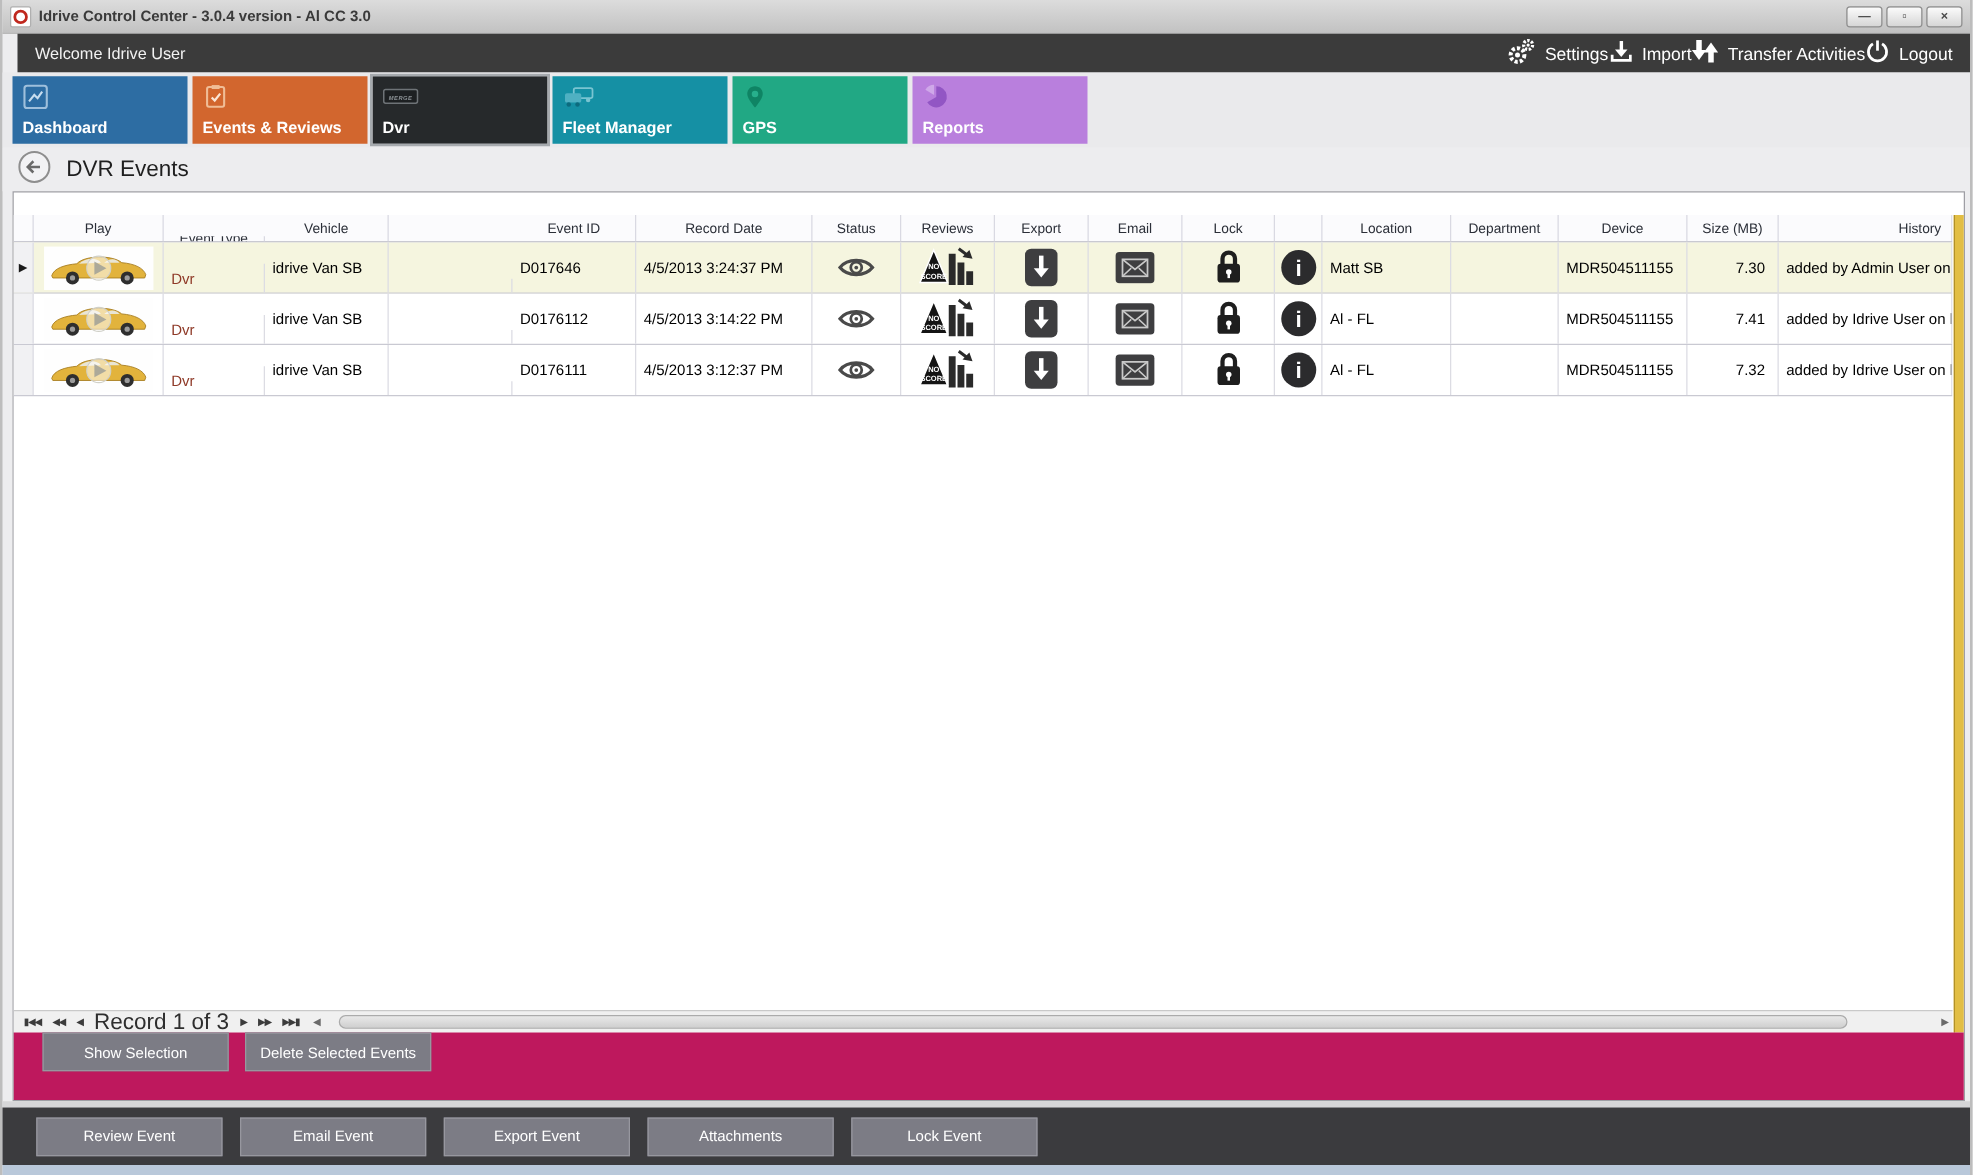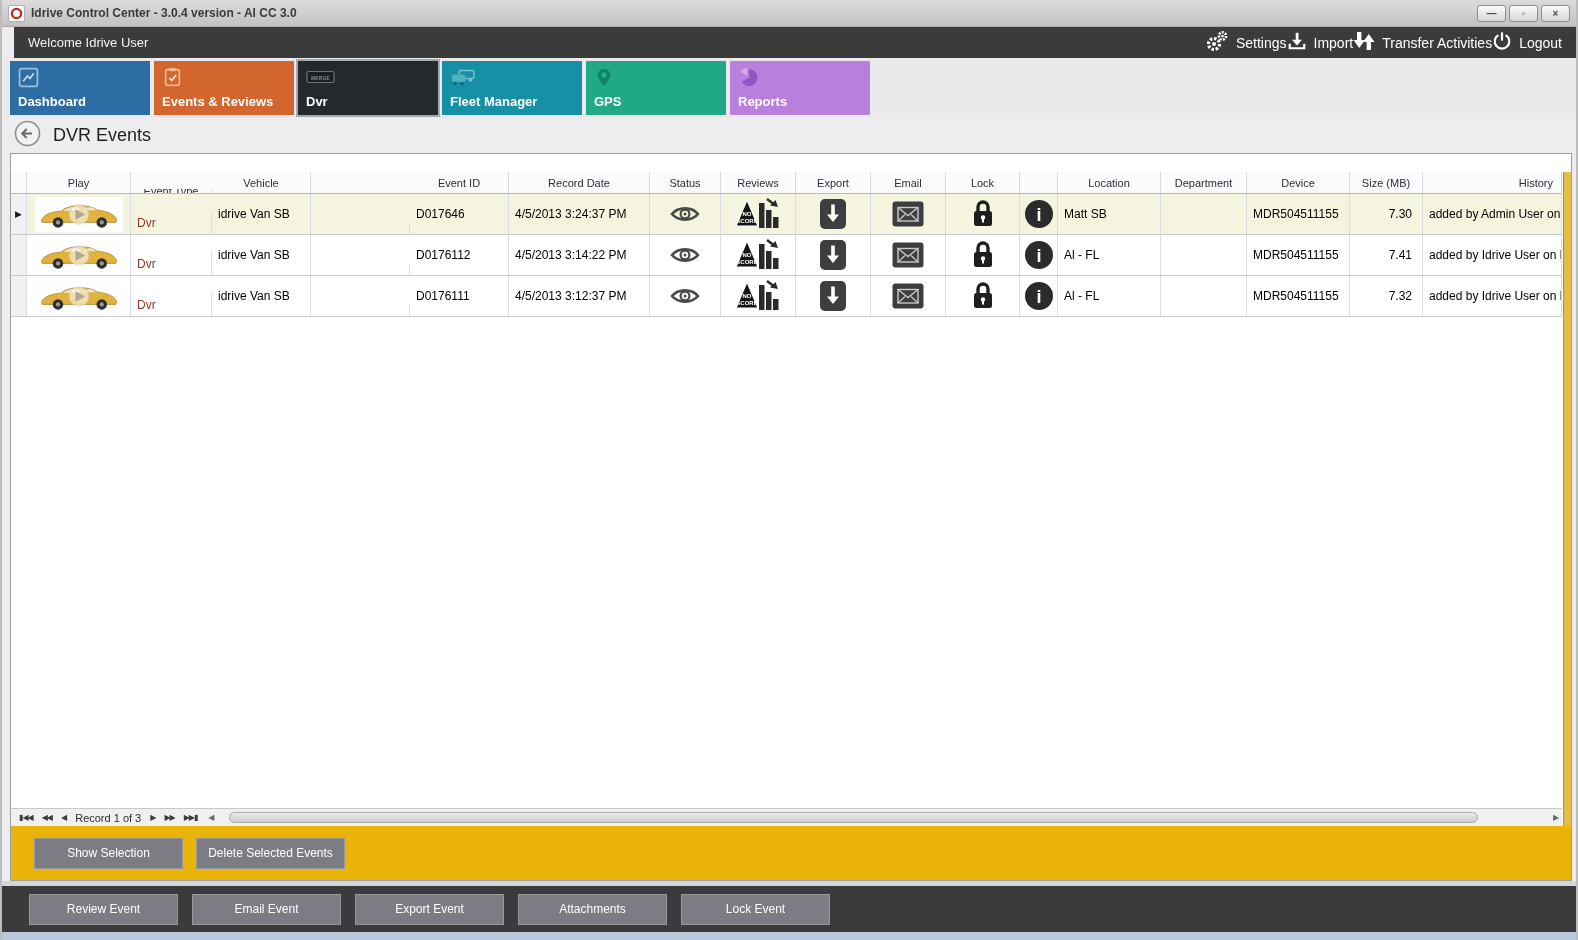--- a/index.html
+++ b/index.html
@@ -69,30 +69,30 @@
   .gh-cell.c17 { justify-content:flex-end; padding-right:8px; }
   .cell.c0 { background:#F1F1F3; justify-content:center; padding:0; font-size:9px; color:#1A1A1A; }
   .event-type { color:#8F3A28; }
   .thumb { width:92px; height:35px; }
 
   
   .nav-row { position:absolute; left:0; right:9px; bottom:54px; height:18px;
     background:#F0F0F0; border-top:1px solid #C9C9C9; display:flex; align-items:center; }
   .rec-nav { display:flex; align-items:center; gap:9px; padding:0 8px; font-size:12px; color:#2E2E2E; }
   .vcr { font-size:8px; color:#3C3C3C; letter-spacing:-1px; cursor:default; }
-  .rec-label { font-size:11px; }
+  .rec-label { font-size:18px; }
   .hscroll { flex:1; height:16px; position:relative; display:flex; align-items:center; }
   .hs-arrow { width:12px; font-size:8px; color:#6A6A6A; text-align:center; cursor:default; }
   .hs-track { flex:1; position:relative; height:14px; }
   .hs-thumb { position:absolute; top:1px; left:12px; right:72px; height:11px;
     background:linear-gradient(#E9E9E9,#CFCFCF); border:1px solid #ABABAB; border-radius:6px; }
 
   
-  .selection-bar { position:absolute; left:0; right:0; bottom:0; height:54px; background:#eab308;
-    display:flex; align-items:center; padding-left:23px; gap:13px; }
+  .selection-bar { position:absolute; left:0; right:0; bottom:0; height:54px; background:#be185d;
+    display:flex; padding-left:23px; gap:13px; }
   .gray-btn { width:149px; height:31px; background:#7C7C85; border:1px solid #97979F;
     color:#FFFFFF; font-size:12px; display:flex; align-items:center; justify-content:center;
     font-family:"Liberation Sans", sans-serif; cursor:default; }
 
   
   .bottom-bar { position:absolute; left:0; right:0; top:886px; height:46px; background:#3B3B3E;
     display:flex; align-items:center; padding-left:27px; gap:14px; }
   .bottom-edge { position:absolute; left:0; right:0; bottom:0; height:8px; background:#B9C8DA; }
   .panel-gap { position:absolute; left:0; right:0; top:881px; height:5px; background:#D6D6D8; }
 

